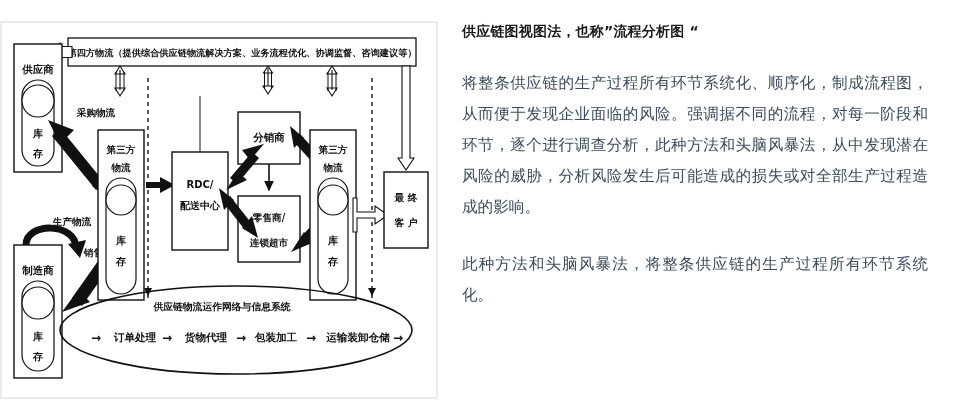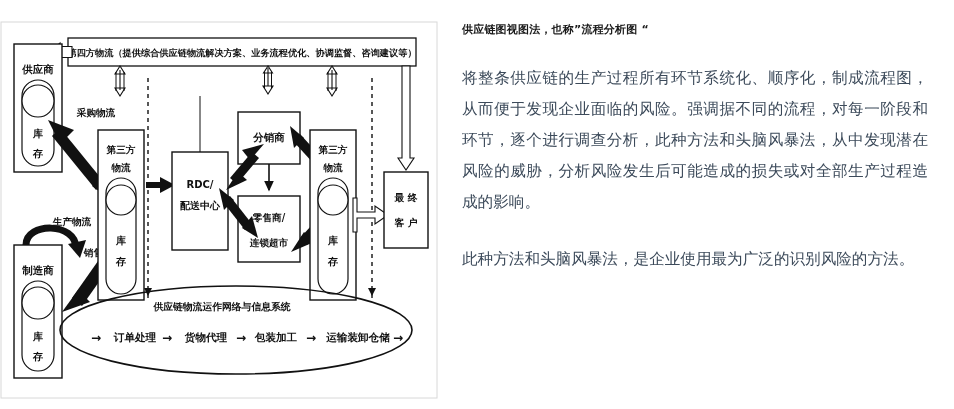--- a/index.html
+++ b/index.html
@@ -33,21 +33,21 @@
 
   
   #textpanel {
     position: absolute;
     left: 440px; top: 0;
     width: 514px; height: 409px;
     padding: 22px 26px 0 22px;
   }
   #doc-title {
     font-family: "DejaVu Sans", "Liberation Sans", sans-serif;
-    font-size: 11px;
+    font-size: 14px;
     font-weight: 700;
     color: #1a1a1a;
     letter-spacing: 0.2px;
     line-height: 1.4;
     margin: 0 0 26px 0;
   }
   .para {
     font-family: "DejaVu Sans", "Liberation Sans", sans-serif;
     font-size: 15.6px;
     color: #3c4a5a;
@@ -239,16 +239,16 @@
         <text class="dg-txt" x="311" y="338" text-anchor="middle" font-size="12">→</text>
         <text class="dg-txt" x="358" y="338" text-anchor="middle" font-size="10.6">运输装卸仓储</text>
         <text class="dg-txt" x="398" y="338" text-anchor="middle" font-size="12">→</text>
       </g>
     </svg>
   </div>
 
   <div id="textpanel">
     <h1 id="doc-title">供应链图视图法，也称”流程分析图 “</h1>
     <p class="para">将整条供应链的生产过程所有环节系统化、顺序化，制成流程图，从而便于发现企业面临的风险。强调据不同的流程，对每一阶段和环节，逐个进行调查分析，此种方法和头脑风暴法，从中发现潜在风险的威胁，分析风险发生后可能造成的损失或对全部生产过程造成的影响。</p>
-    <p class="para">此种方法和头脑风暴法，是企业使用最为广泛的识别风险的方法。</p>
+    <p class="para">此种方法和头脑风暴法，将整条供应链的生产过程所有环节系统化。</p>
   </div>
 
 </div>
 
 </body></html>

